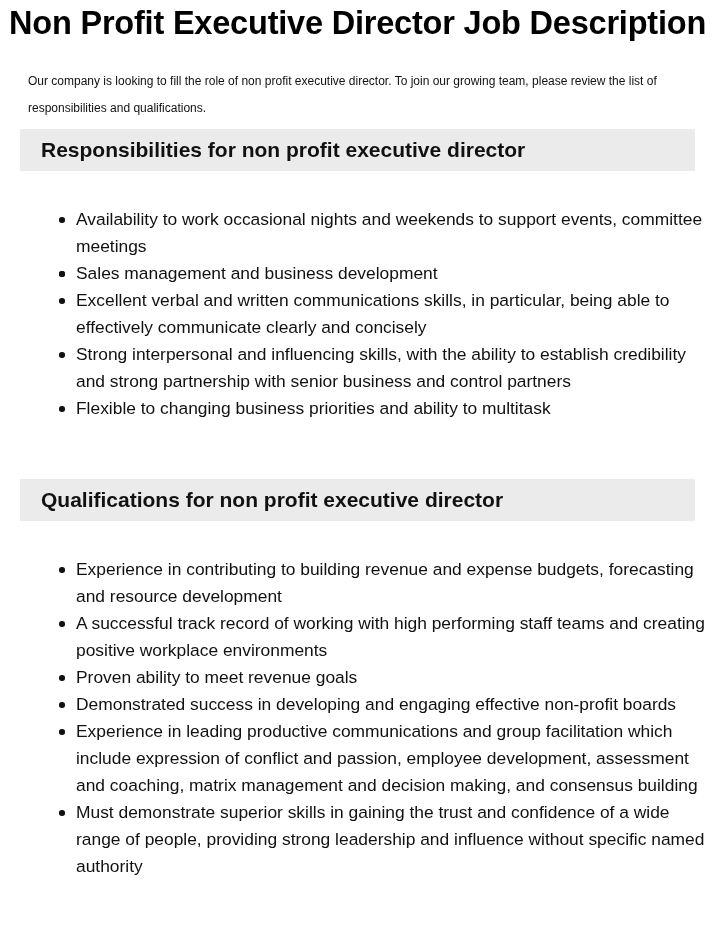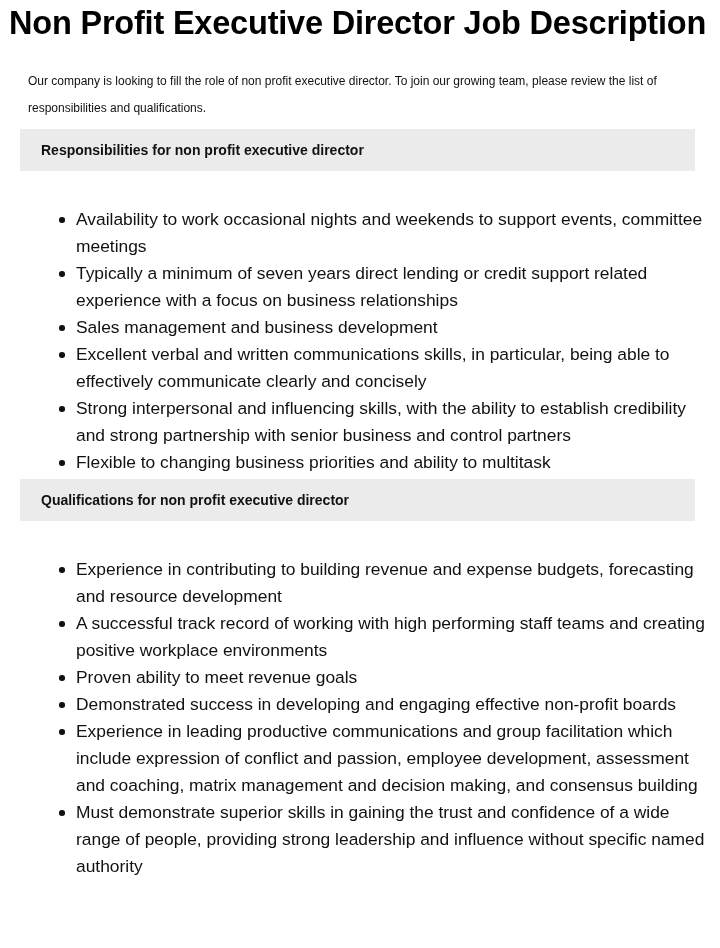--- a/index.html
+++ b/index.html
@@ -41,21 +41,21 @@
       margin: 8px;
     }
     .section-header {
       position: absolute;
       left: 20px;
       width: 675px;
       height: 42px;
       background: #ebebeb;
       box-sizing: border-box;
       padding-left: 21px;
-      font-size: 14px;
+      font-size: 21px;
       font-weight: bold;
       line-height: 42px;
       color: #111111;
     }
     #resp-header { top: 129px; }
     #qual-header { top: 479px; }
     ul.list {
       position: absolute;
       left: 20px;
       width: 680px;
@@ -85,21 +85,21 @@
 </head>
 <body>
 
 <div class="page">
   <h1 class="title">Non Profit Executive Director Job Description</h1>
   <p class="intro">Our company is looking to fill the role of non profit executive director. To join our growing team, please review the list of responsibilities and qualifications.</p>
 
   <div class="section-header" id="resp-header">Responsibilities for non profit executive director</div>
   <ul class="list" id="resp-list">
     <li><span class="bullet"></span><span>Availability to work occasional nights and weekends to support events, committee meetings</span></li>
-    <li><span class="bullet"></span><span>Typically a minimum of seven years direct lending or credit support related experience with a focus on business relationships</span></li>
+    <li><span class="bullet"></span></li>
     <li><span class="bullet"></span><span>Sales management and business development</span></li>
     <li><span class="bullet"></span><span>Excellent verbal and written communications skills, in particular, being able to effectively communicate clearly and concisely</span></li>
     <li><span class="bullet"></span><span>Strong interpersonal and influencing skills, with the ability to establish credibility and strong partnership with senior business and control partners</span></li>
     <li><span class="bullet"></span><span>Flexible to changing business priorities and ability to multitask</span></li>
   </ul>
 
   <div class="section-header" id="qual-header">Qualifications for non profit executive director</div>
   <ul class="list" id="qual-list">
     <li><span class="bullet"></span><span>Experience in contributing to building revenue and expense budgets, forecasting and resource development</span></li>
     <li><span class="bullet"></span><span>A successful track record of working with high performing staff teams and creating positive workplace environments</span></li>

